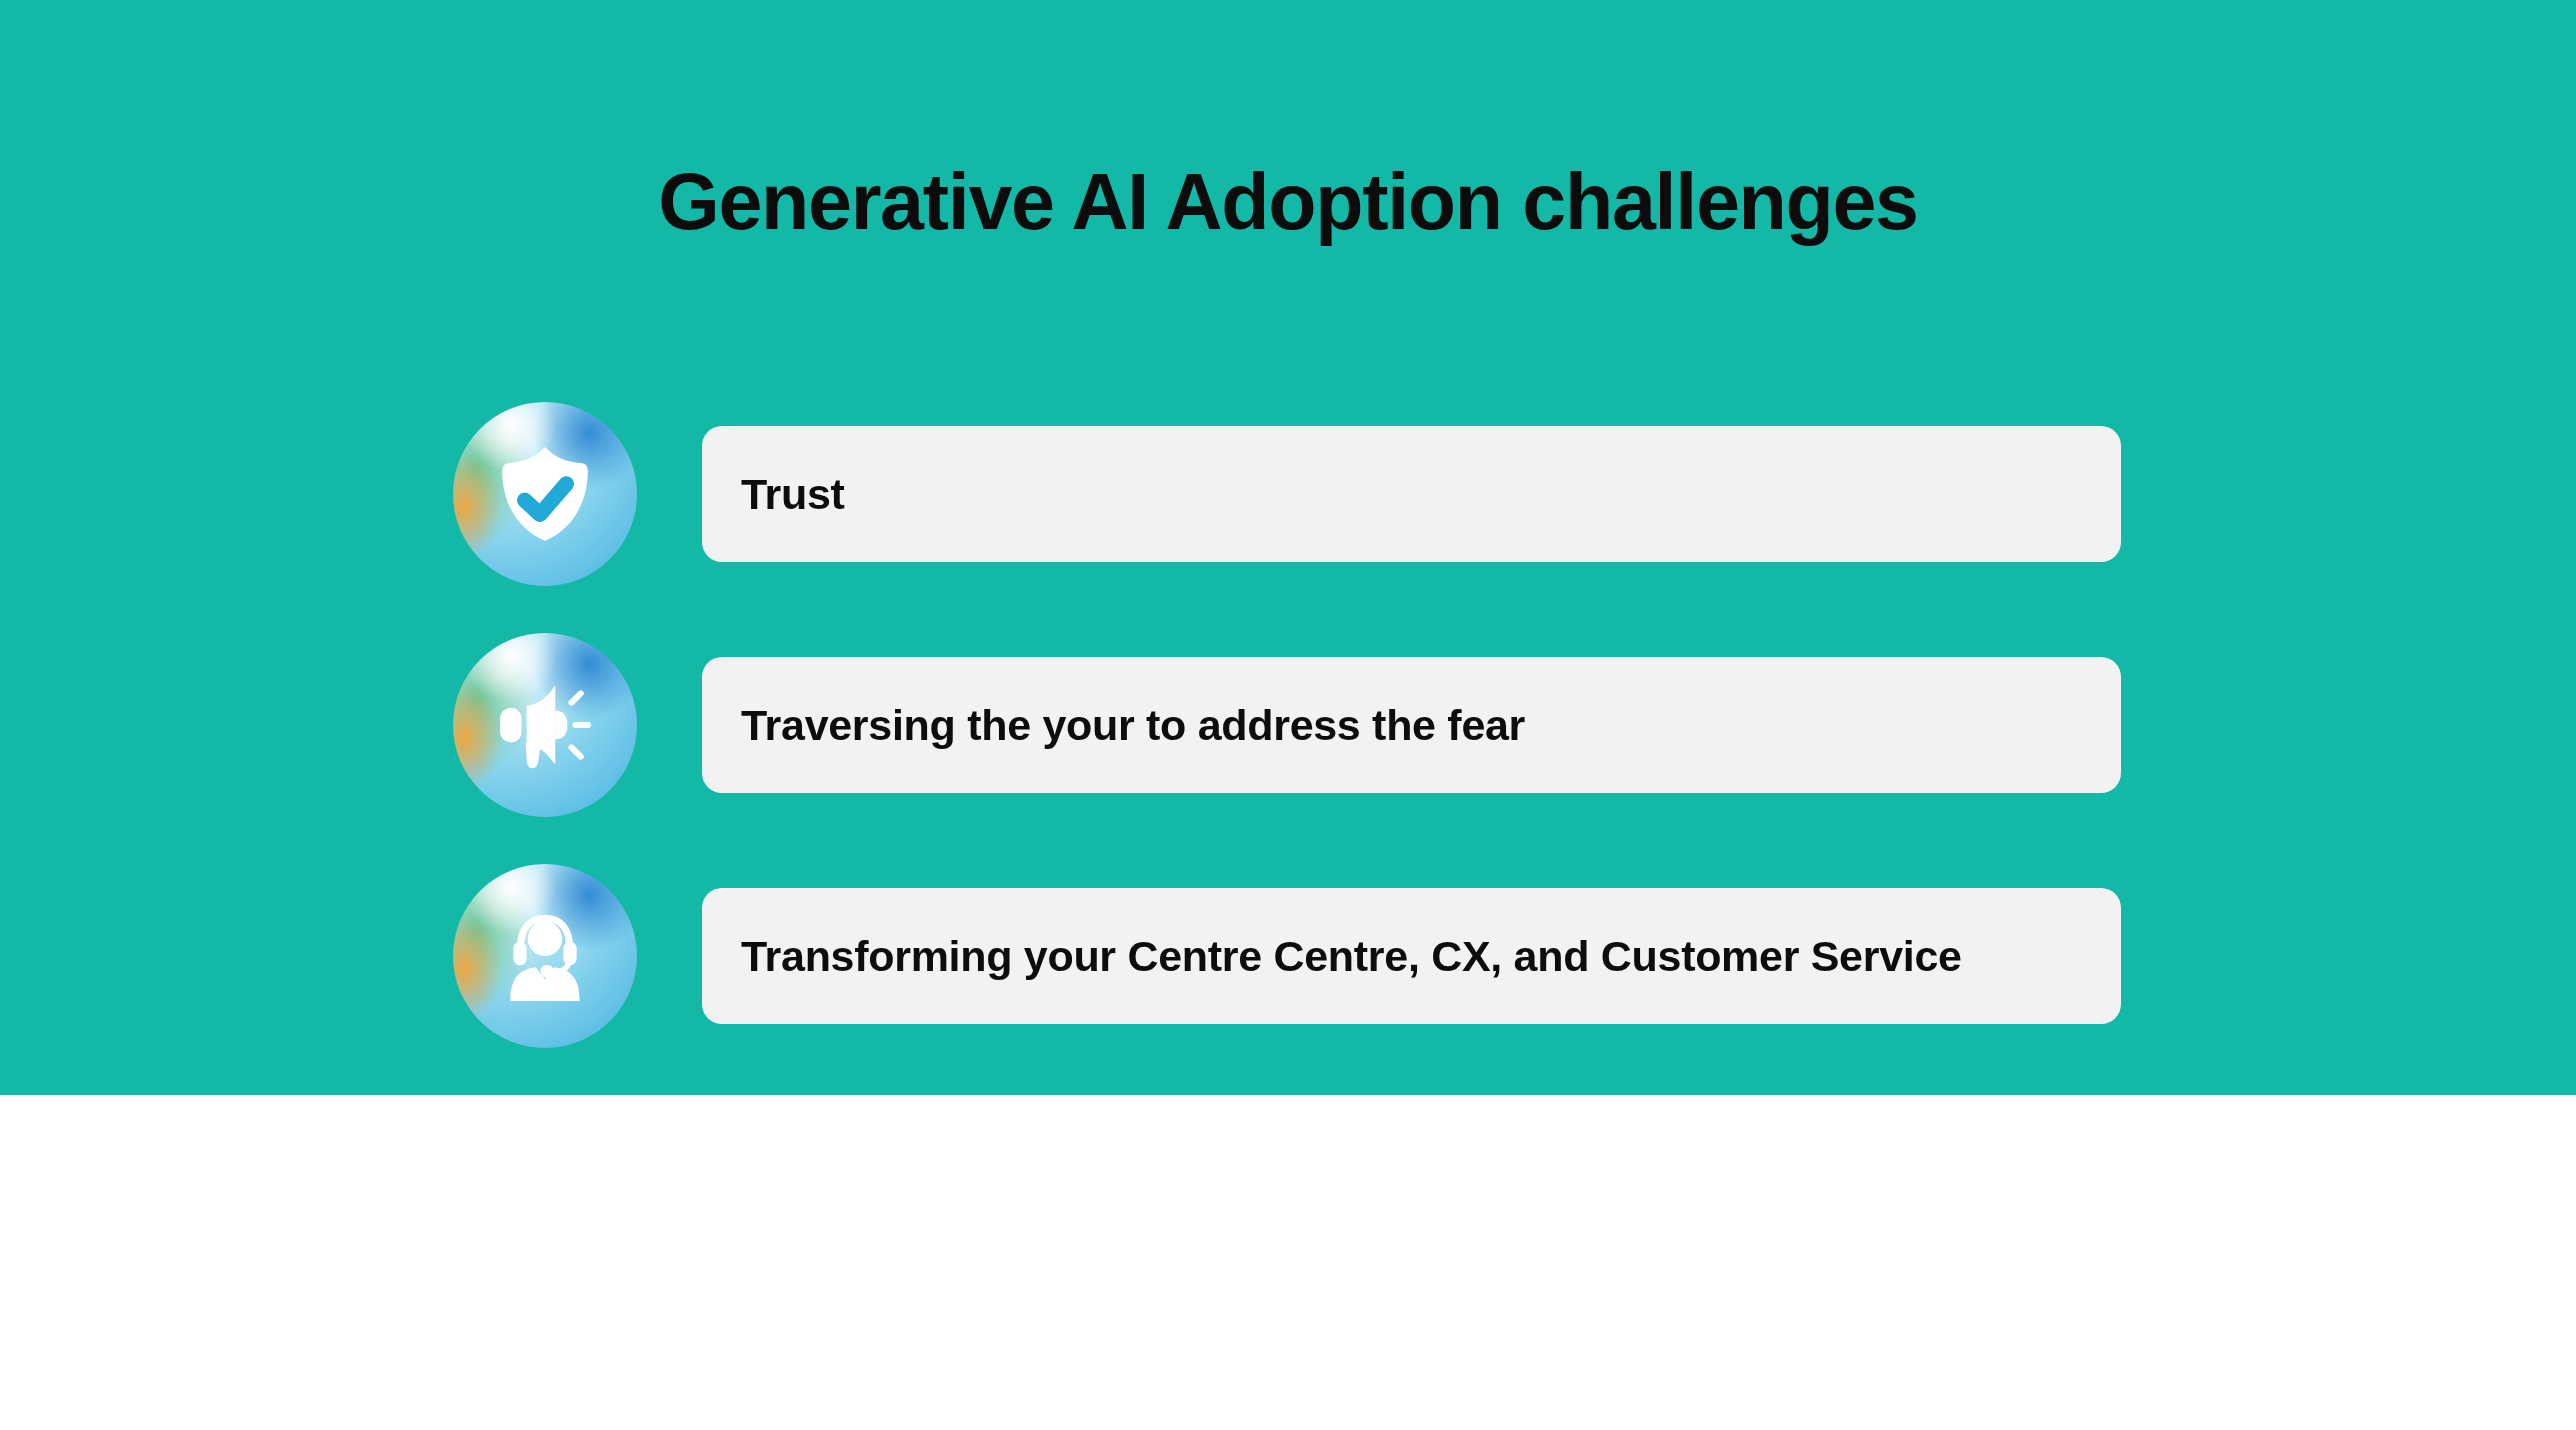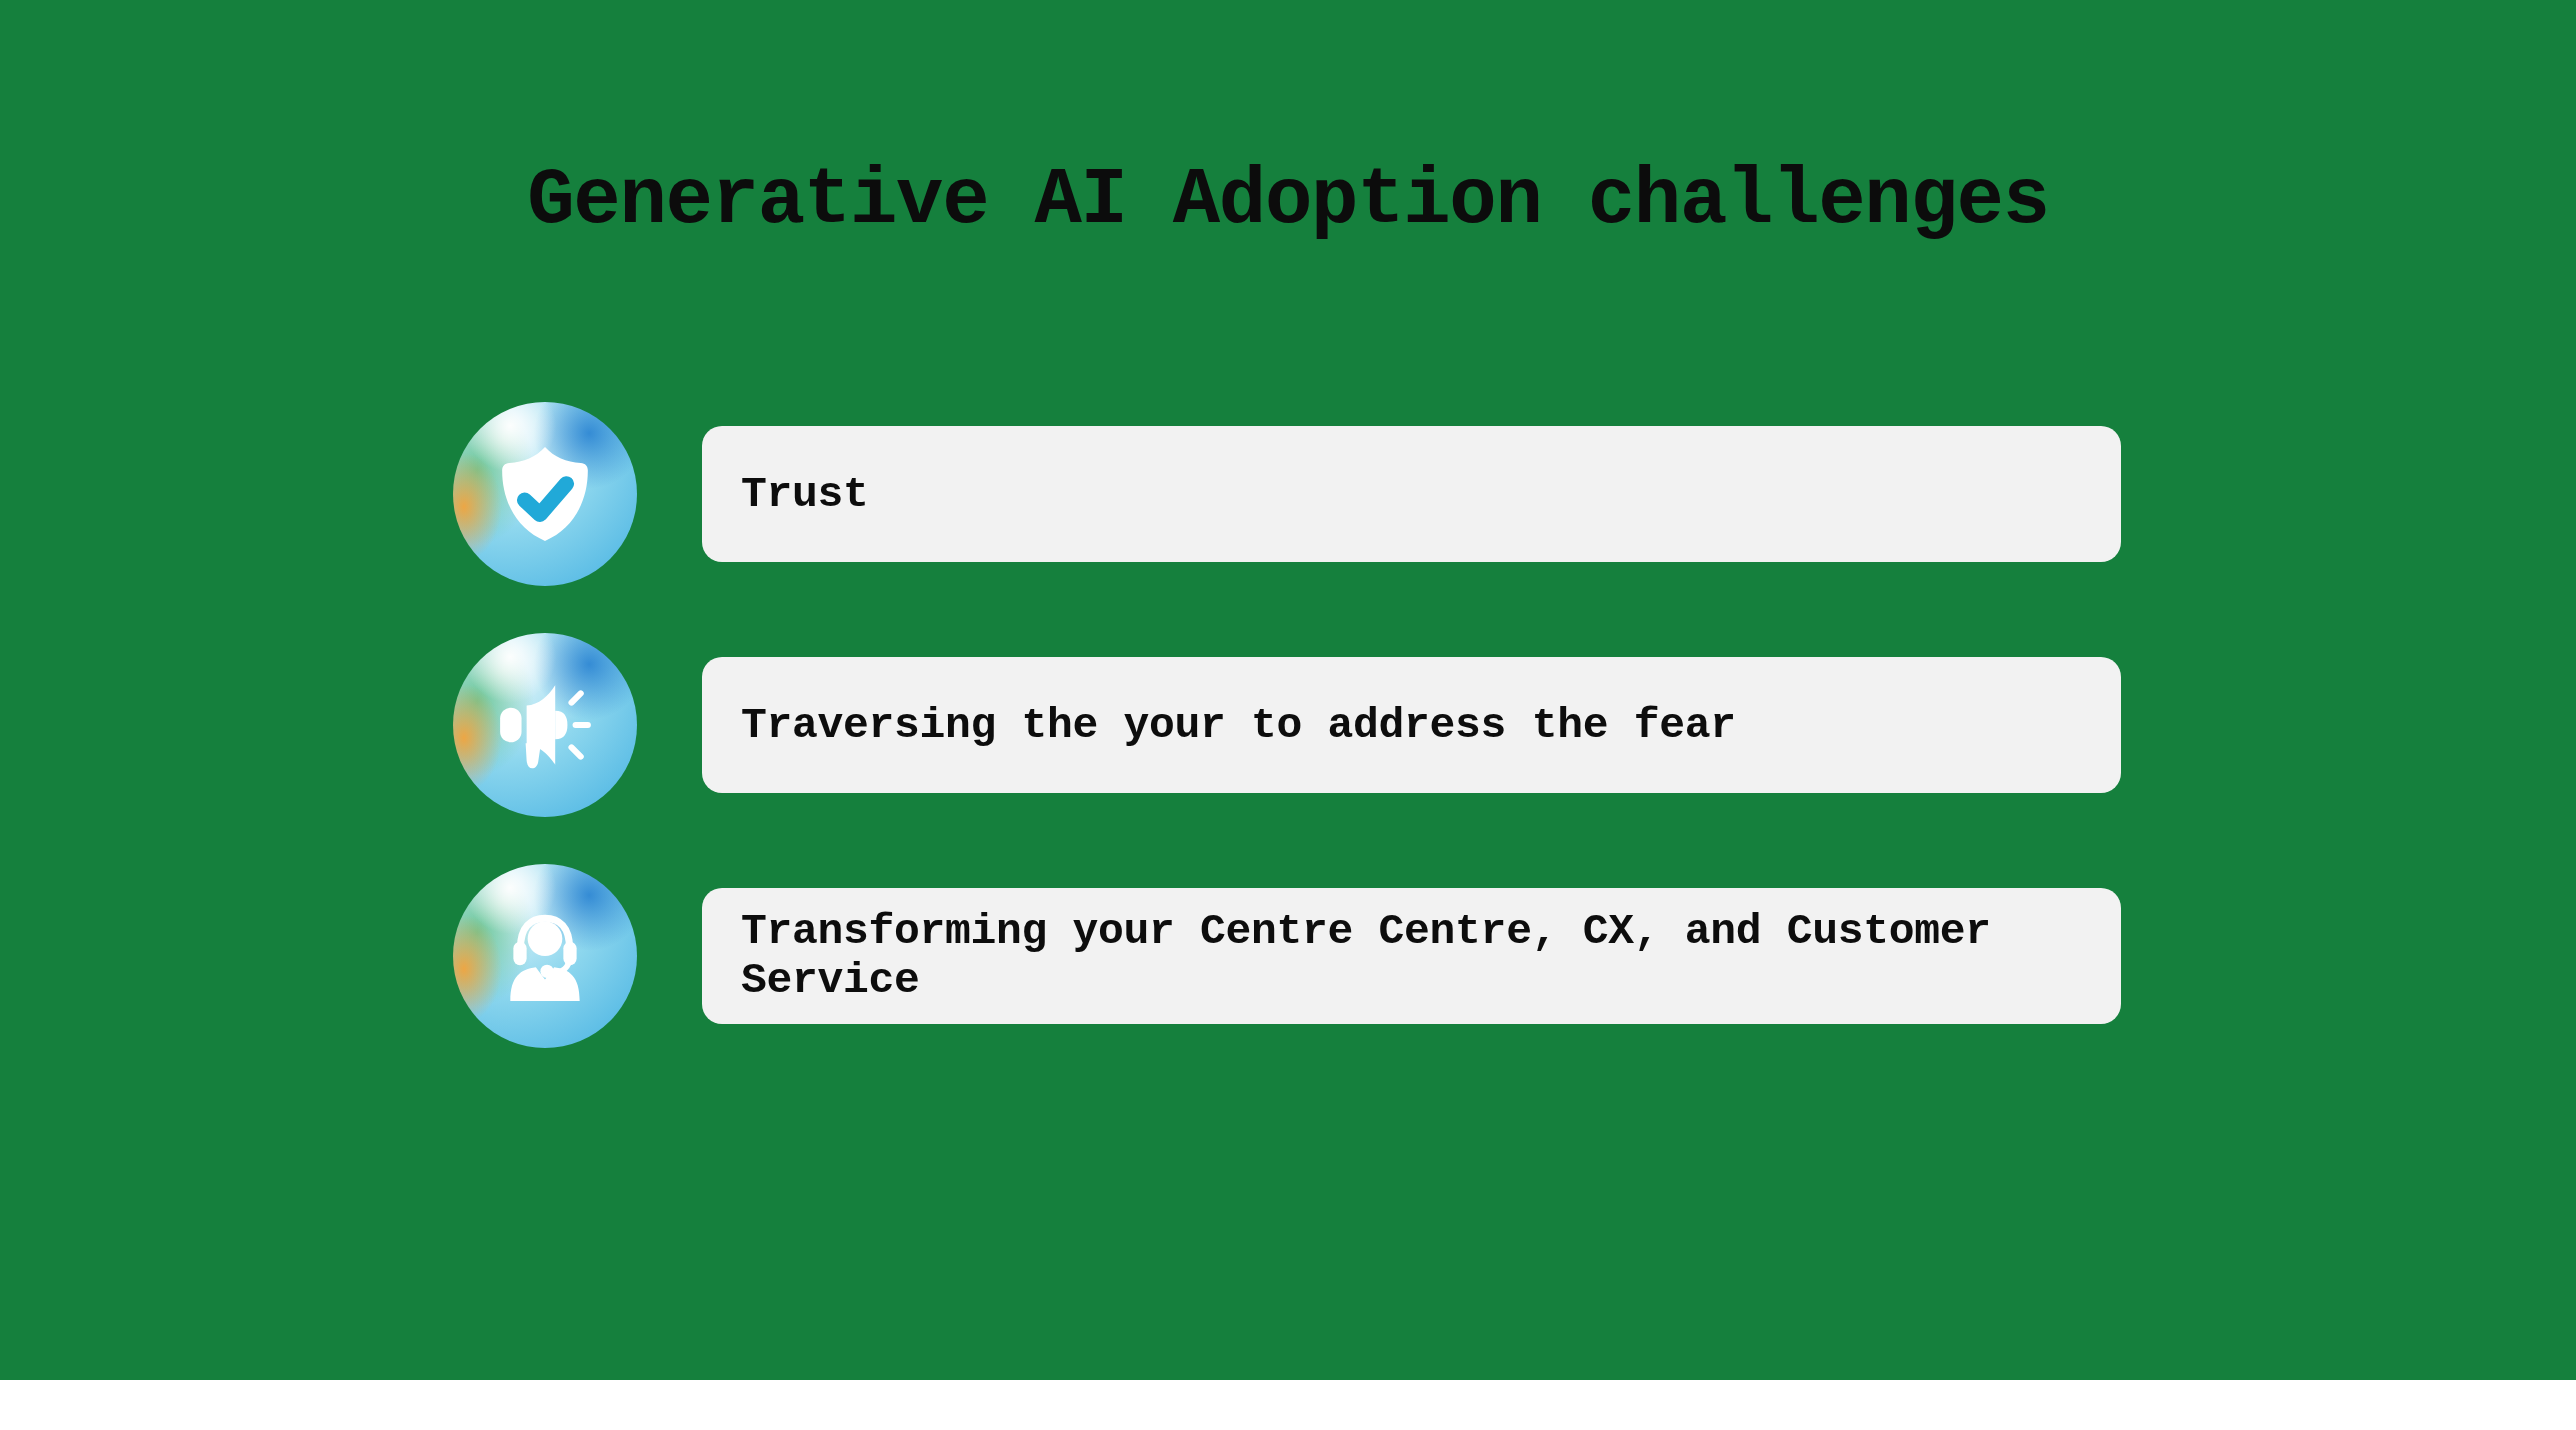--- a/index.html
+++ b/index.html
@@ -3,24 +3,24 @@
 <meta charset="utf-8">
 <style>
   html, body {
     margin: 0;
     padding: 0;
     background: #ffffff;
   }
   .canvas {
     position: relative;
     width: 2576px;
-    height: 1380px;
-    background: #15803d;
+    height: 1095px;
+    background: #14b8a6;
     overflow: hidden;
-    font-family: Liberation Mono, monospace;
+    font-family: Liberation Sans, sans-serif;
   }
   .title {
     position: absolute;
     top: 156px;
     left: 0;
     width: 100%;
     text-align: center;
     font-size: 79px;
     font-weight: 800;
     letter-spacing: -1.3px;

